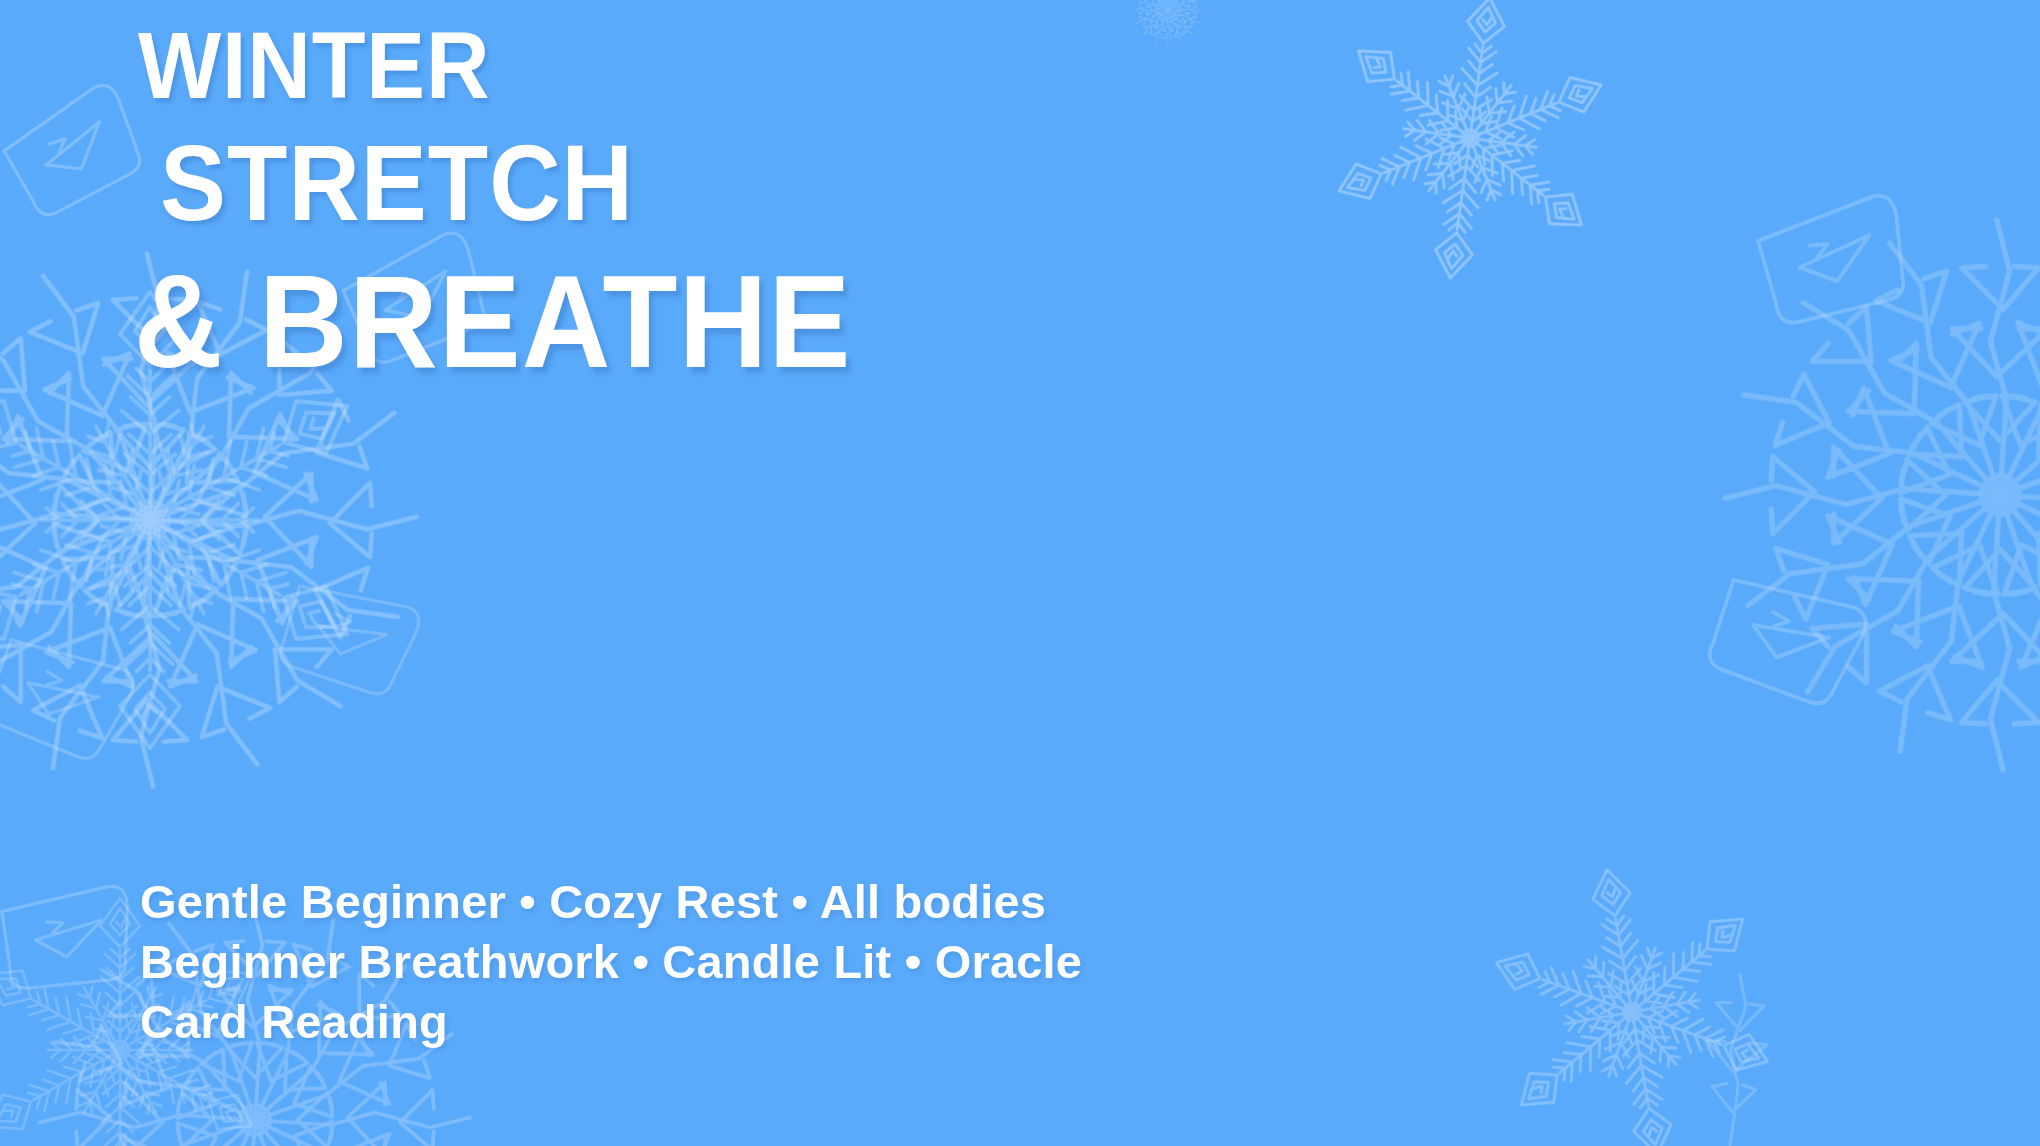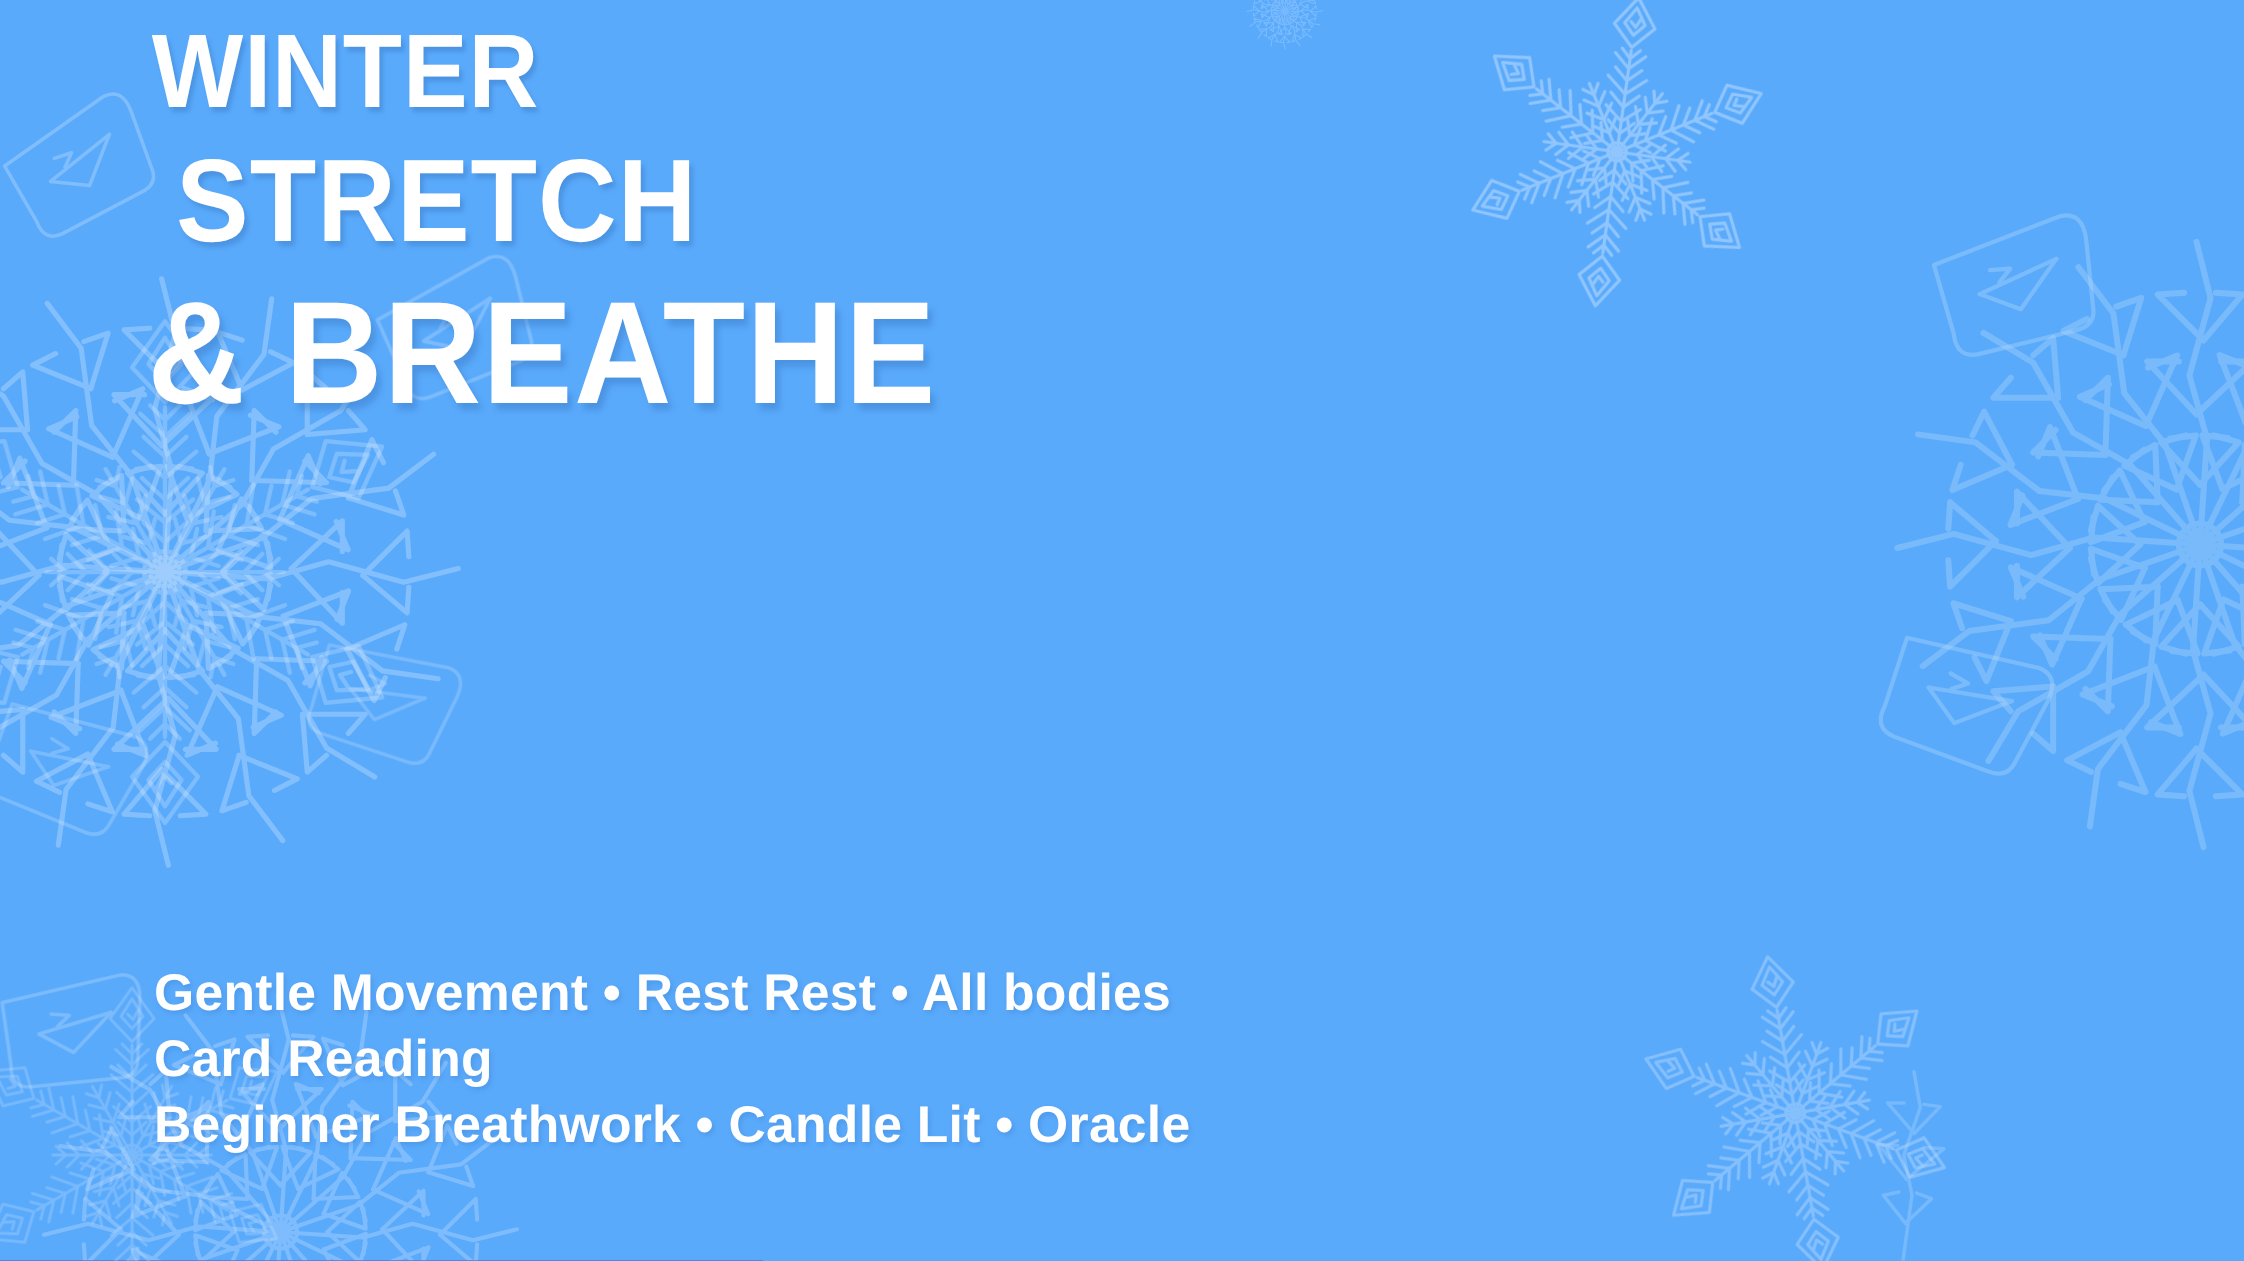--- a/index.html
+++ b/index.html
@@ -231,19 +231,19 @@
 
   <div id="content">
 
     <div class="headline">
       <span class="hl-line l1" style="transform: scale(0.4294, 0.4638); transform-origin: left top; height: 94.121px;">WINTER</span>
       <span class="hl-line l2" style="transform: scale(0.4827, 0.5213); transform-origin: left top; height: 105.805px;">STRETCH</span>
       <span class="hl-line l3" style="transform: scale(0.5986, 0.6465); transform-origin: left top; height: 131.203px;">&amp; BREATHE</span>
     </div>
 
     <div class="subtitle">
-      <span class="sline">Gentle Movement • Rest Rest • All bodies</span>
+      <span class="sline">Gentle Beginner • Cozy Rest • All bodies</span>
+      <span class="sline">Beginner Breathwork • Candle Lit • Oracle</span>
       <span class="sline">Card Reading</span>
-      <span class="sline">Beginner Breathwork • Candle Lit • Oracle</span>
     </div>
 
   </div>
 </div>
 
 </body></html>

